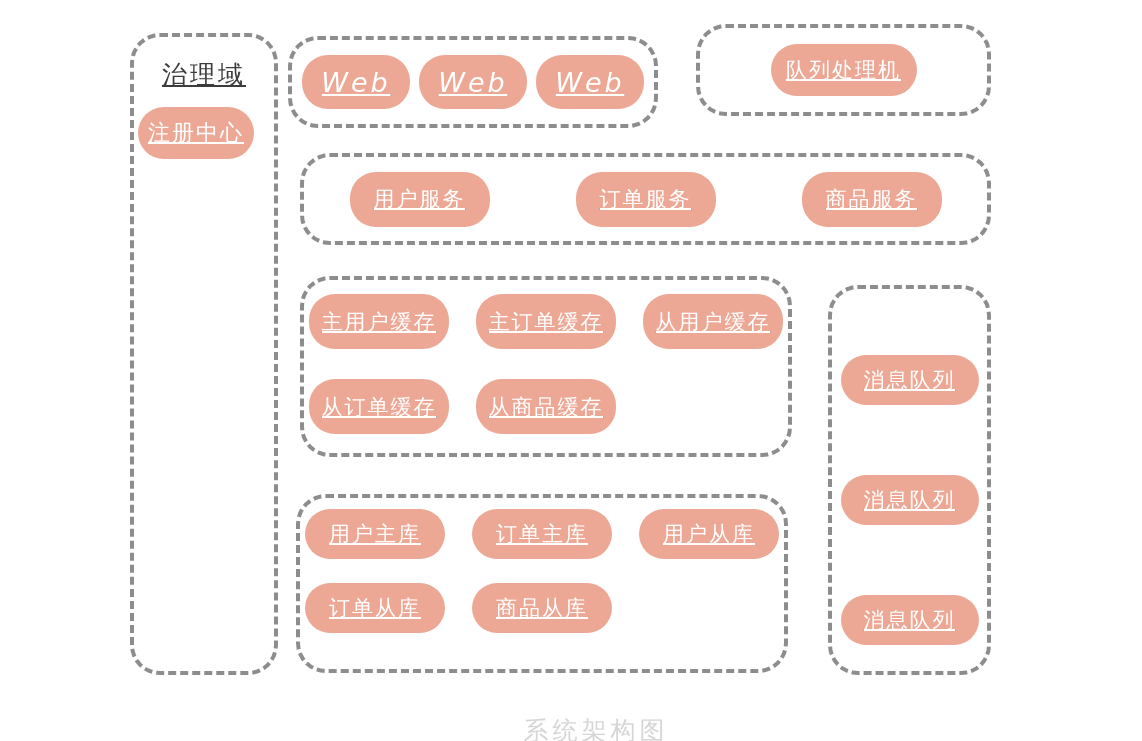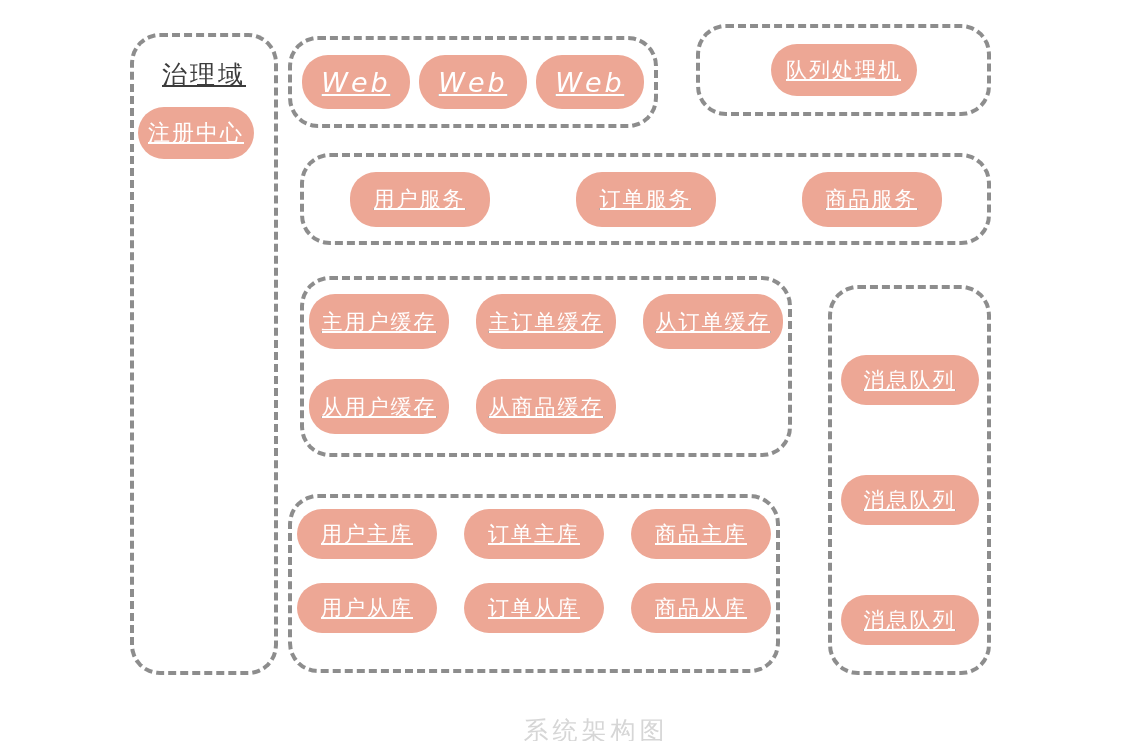--- a/index.html
+++ b/index.html
@@ -76,21 +76,21 @@
     display: grid;
     grid-template-columns: repeat(3, 140px);
     grid-auto-rows: 55px;
     column-gap: 27px; row-gap: 30px;
     justify-content: center; align-content: start;
     padding-top: 14px;
   }
 
   
   .g-database {
-    left: 280px; top: 486px; width: 492px; height: 179px;
+    left: 288px; top: 486px; width: 492px; height: 179px;
     display: grid;
     grid-template-columns: repeat(3, 140px);
     grid-auto-rows: 50px;
     column-gap: 27px; row-gap: 24px;
     justify-content: center; align-content: start;
     padding-top: 11px;
   }
   .g-database .node, .g-mq .node { font-size: 21px; }
 
   
@@ -132,29 +132,28 @@
 
   <div class="group g-services">
     <div class="node">用户服务</div>
     <div class="node">订单服务</div>
     <div class="node">商品服务</div>
   </div>
 
   <div class="group g-cache">
     <div class="node">主用户缓存</div>
     <div class="node">主订单缓存</div>
+    <div class="node">从用户缓存</div>
     <div class="node">从订单缓存</div>
-    <div class="node">从用户缓存</div>
     <div class="node">从商品缓存</div>
   </div>
 
   <div class="group g-database">
     <div class="node">用户主库</div>
     <div class="node">订单主库</div>
-    <div class="node">商品主库</div>
     <div class="node">用户从库</div>
     <div class="node">订单从库</div>
     <div class="node">商品从库</div>
   </div>
 
   <div class="group g-mq">
     <div class="node">消息队列</div>
     <div class="node">消息队列</div>
     <div class="node">消息队列</div>
   </div>

